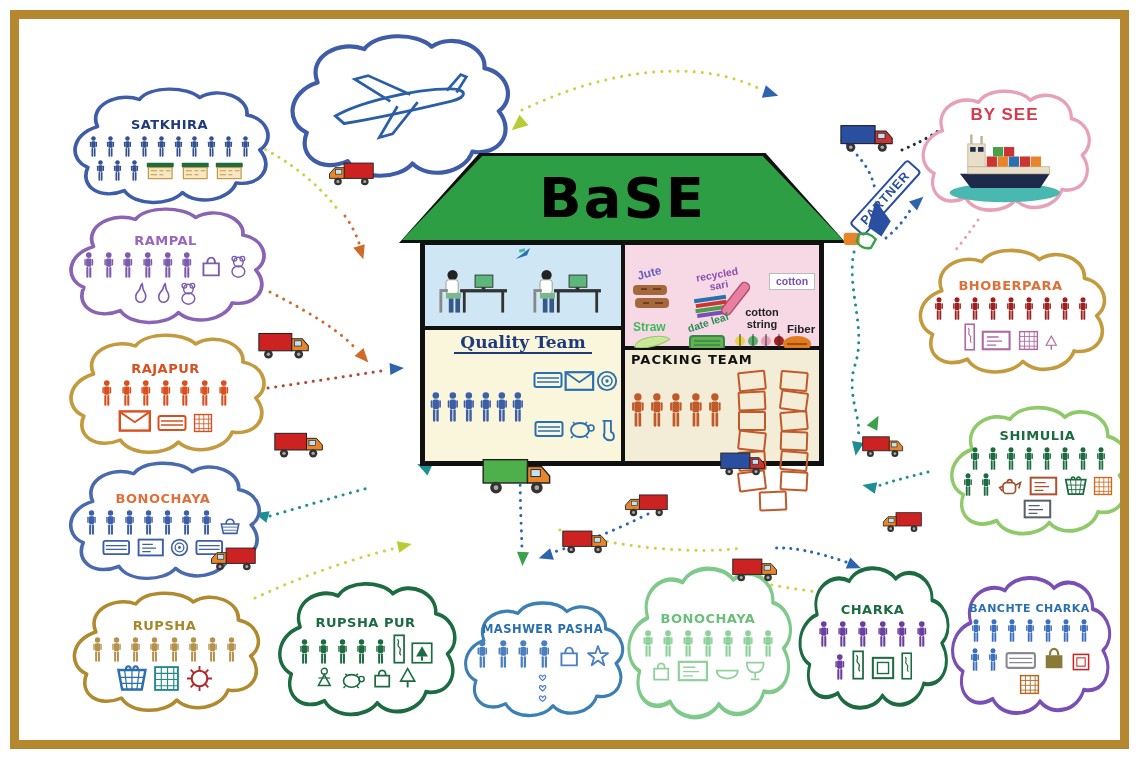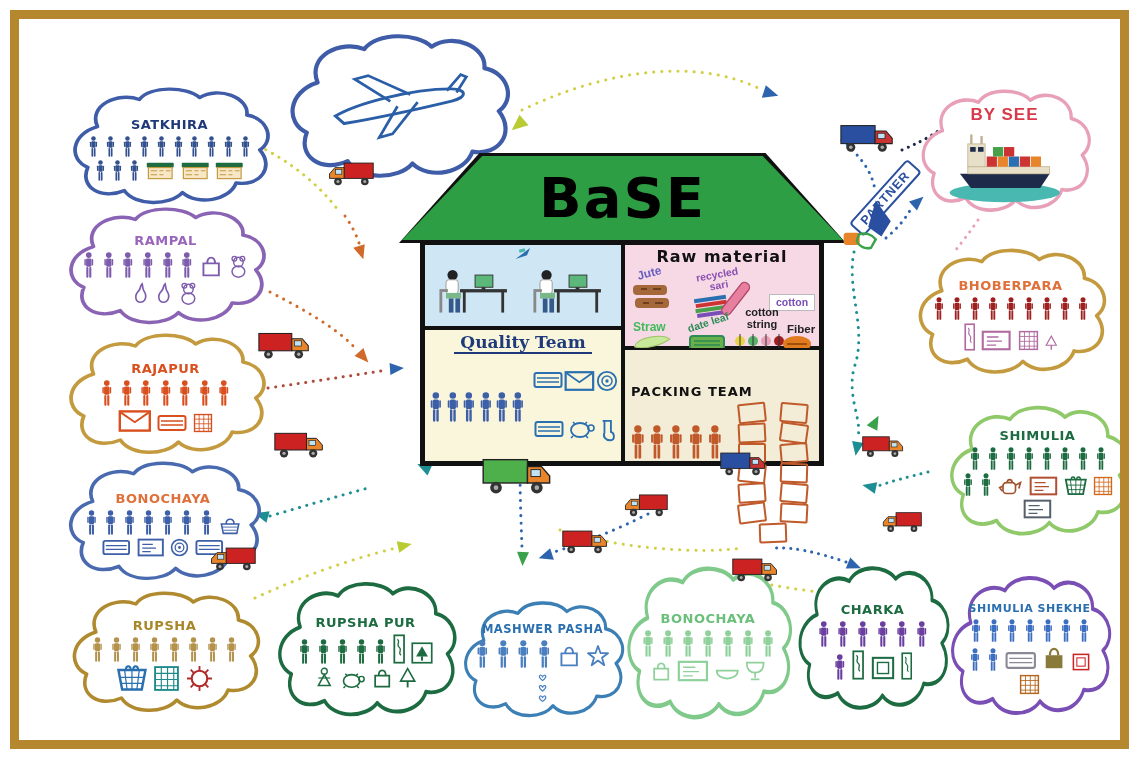--- a/index.html
+++ b/index.html
@@ -31,21 +31,21 @@
   .room.office{left:0;top:0;width:200px;height:85px;background:#cfe6f5;}
   .room.raw{left:200px;top:0;width:198px;height:105px;background:#f7d9e6;}
   .room.quality{left:0;top:85px;width:200px;height:135px;background:#faf6dc;}
   .room.packing{left:200px;top:105px;width:198px;height:115px;background:#f3edd8;}
   .q-title{font-family:"DejaVu Serif","Liberation Serif",serif;font-weight:bold;color:#1f3a7a;
     font-size:17px;text-align:center;border-bottom:2px solid #1f3a7a;width:70%;margin:2px auto 0;}
   .q-flex,.p-flex{display:flex;height:calc(100% - 26px);}
   .q-people,.p-people{flex:1.15;display:flex;flex-wrap:wrap;align-content:space-around;justify-content:space-around;padding:3px;}
   .q-items{flex:1;display:flex;flex-wrap:wrap;align-content:space-around;justify-content:space-around;padding:3px;}
   .p-title{font-family:"DejaVu Sans","Liberation Sans",sans-serif;font-weight:800;font-size:13px;color:#111;
-    padding:2px 0 0 6px;letter-spacing:1px;margin-top:32px;}
+    padding:2px 0 0 6px;letter-spacing:1px;}
   .p-boxes{flex:1;display:flex;flex-wrap:wrap;align-content:space-around;justify-content:space-around;padding:4px;}
   .pbox{display:inline-block;width:24px;height:16px;border:2px solid #c05a2a;border-radius:2px;background:transparent;}
   .raw-title{font-family:"DejaVu Sans","Liberation Sans",sans-serif;font-weight:800;font-size:16px;color:#111;
     text-align:center;margin-top:2px;letter-spacing:1px;}
   .rm-lab{position:absolute;font-weight:bold;font-size:10.5px;line-height:1.05;white-space:pre-line;}
   .rm-ic{position:absolute;}
   
   .partner{position:absolute;left:820px;top:162px;width:104px;height:104px;z-index:3;}
   .partner-banner{position:absolute;left:22px;top:26px;transform:rotate(-48deg);border:2.5px solid #2a4fa0;
     color:#2a4fa0;font-weight:800;font-size:12.5px;letter-spacing:1px;padding:1px 8px;border-radius:4px;background:#fff;}
@@ -1069,21 +1069,21 @@
         </div>
       </div>
   </div>
   <div class="cloud" style="left:942px;top:572px;width:175px;height:150px">
     <div class="cl-bg">
         <svg viewBox="0 0 200 130" preserveAspectRatio="none">
           <path d="M33 44 C24 22 52 8 72 16 C82 2 116 2 128 14 C146 2 174 14 172 32 C192 36 198 58 184 68 C198 86 184 106 162 102 C156 120 126 126 112 112 C100 126 68 126 58 110 C36 120 16 106 24 86 C6 78 8 52 33 44 Z" fill="#ffffff" stroke="#7a4fb5" stroke-width="3.5" stroke-linejoin="round"></path>
         </svg>
       </div>
     <div class="cl-inner">
-        <div class="cl-label" style="font-size: 11px; color: rgb(42, 111, 176);">SHIMULIA SHEKHE</div>
+        <div class="cl-label" style="font-size: 11px; color: rgb(42, 111, 176);">BANCHTE CHARKA</div>
       <div class="cl-body">
           <span class="fig" style="height:23px">
             <svg viewBox="0 0 24 46">
               <circle cx="12" cy="5.5" r="5" fill="#3c6fc0"></circle>
               <rect x="7.2" y="11.5" width="9.6" height="14.5" rx="2.4" fill="#3c6fc0"></rect>
               <rect x="4.2" y="12.5" width="2.6" height="11.5" rx="1.3" fill="#3c6fc0"></rect>
               <rect x="17.2" y="12.5" width="2.6" height="11.5" rx="1.3" fill="#3c6fc0"></rect>
               <rect x="7.6" y="26.5" width="3.7" height="19" rx="1.7" fill="#3c6fc0"></rect>
               <rect x="12.8" y="26.5" width="3.7" height="19" rx="1.7" fill="#3c6fc0"></rect>
             </svg>
@@ -1546,39 +1546,38 @@
           <rect x="51" y="28" width="4" height="3" fill="#333"></rect>
           <rect x="16" y="40" width="5" height="15" fill="#355a8a"></rect>
             <rect x="23" y="40" width="5" height="15" fill="#355a8a"></rect>
         </svg>
         <svg viewBox="0 0 20 12" style="position:absolute;left:88px;top:3px;width:20px;height:12px;transform:rotate(-28deg)">
           <path d="M1 7 L19 4 L13 9 Z" fill="#2a6fb0"></path>
             <rect x="8" y="1" width="6" height="3" fill="#49b8b0" transform="rotate(14 11 2)"></rect>
         </svg>
       </div>
       <div class="room raw">
-        <div class="raw-title">Raw material</div>
         <span class="rm-lab" style="left: 12px; top: 22px; transform: rotate(-15deg); font-size: 12px; color: rgb(106, 95, 192);">Jute</span>
         <svg class="rm-ic" viewBox="0 0 40 28" style="left:6px;top:38px;width:40px;height:28px">
           <rect x="2" y="2" width="34" height="10" rx="4" fill="#a5683a"></rect>
             <path d="M10 6h6M22 6h8" stroke="#6e3f1e" stroke-width="2"></path>
           <rect x="4" y="15" width="34" height="10" rx="4" fill="#a5683a"></rect>
             <path d="M12 20h6M24 20h8" stroke="#6e3f1e" stroke-width="2"></path>
         </svg>
         <span class="rm-lab" style="left: 62px; top: 24px; width: 62px; transform: rotate(-10deg); text-align: center; color: rgb(138, 79, 176);">recycled sari</span>
         <svg class="rm-ic" viewBox="0 0 36 22" style="left:68px;top:50px;width:36px;height:22px;transform:rotate(-8deg)">
           <rect x="2" y="2" width="32" height="4" fill="#2a6fb0"></rect>
             <rect x="3" y="7" width="31" height="4" fill="#cc3333"></rect>
           <rect x="2" y="12" width="32" height="4" fill="#49a04a"></rect>
             <rect x="3" y="17" width="30" height="4" fill="#7a4fb5"></rect>
         </svg>
         <svg class="rm-ic" viewBox="0 0 16 48" style="left:104px;top:32px;width:14px;height:44px;transform:rotate(38deg)">
           <rect x="2" y="2" width="11" height="44" rx="5" fill="#e87fa0" stroke="#b0486a" stroke-width="1.5"></rect>
         </svg>
-        <span class="rm-lab" style="left: 144px; top: 28px; background: rgb(255, 255, 255); border: 1px solid rgb(187, 187, 187); padding: 2px 6px; color: rgb(122, 79, 181); margin-top: 21px;">cotton</span>
+        <span class="rm-lab" style="left: 144px; top: 28px; background: rgb(255, 255, 255); border: 1px solid rgb(187, 187, 187); padding: 2px 6px; color: rgb(122, 79, 181);">cotton</span>
         <span class="rm-lab" style="left: 8px; top: 76px; font-size: 12px; color: rgb(61, 187, 90);">Straw</span>
         <svg class="rm-ic" viewBox="0 0 42 16" style="left:5px;top:88px;width:42px;height:16px;transform:rotate(-6deg)">
           <path d="M4 12 C8 2 34 2 40 8 C30 14 10 16 4 12 Z" fill="#c8e89a" stroke="#9ec26a"></path>
         </svg>
         <span class="rm-lab" style="left: 62px; top: 72px; transform: rotate(-18deg); color: rgb(46, 139, 87);">date leaf</span>
         <svg class="rm-ic" viewBox="0 0 38 20" style="left:63px;top:88px;width:38px;height:20px">
           <rect x="2" y="3" width="34" height="14" rx="3" fill="#6ab04a" stroke="#2e8b57" stroke-width="2"></rect>
           <path d="M6 8h26M6 12h26" stroke="#2e8b57" stroke-width="1.3"></path>
         </svg>
         <span class="rm-lab" style="left: 110px; top: 62px; width: 54px; text-align: center; font-size: 11px; color: rgb(34, 34, 34);">cotton string</span>

